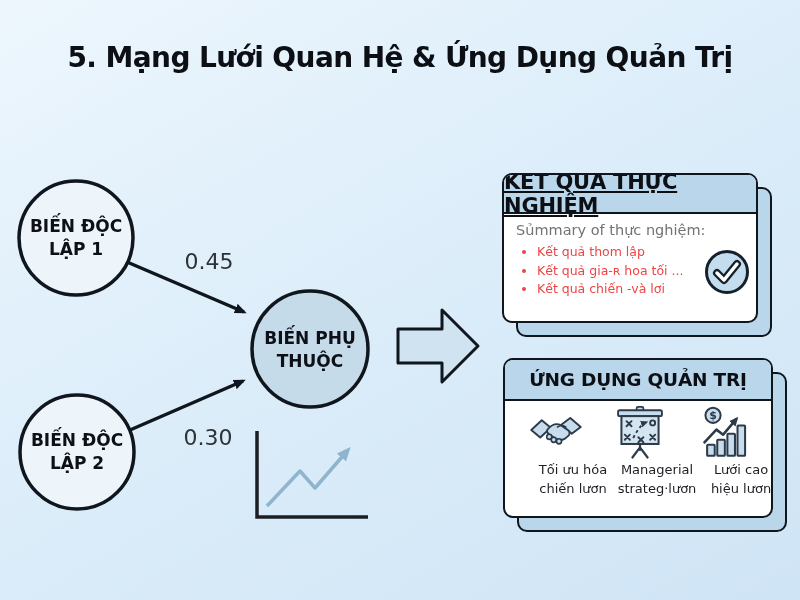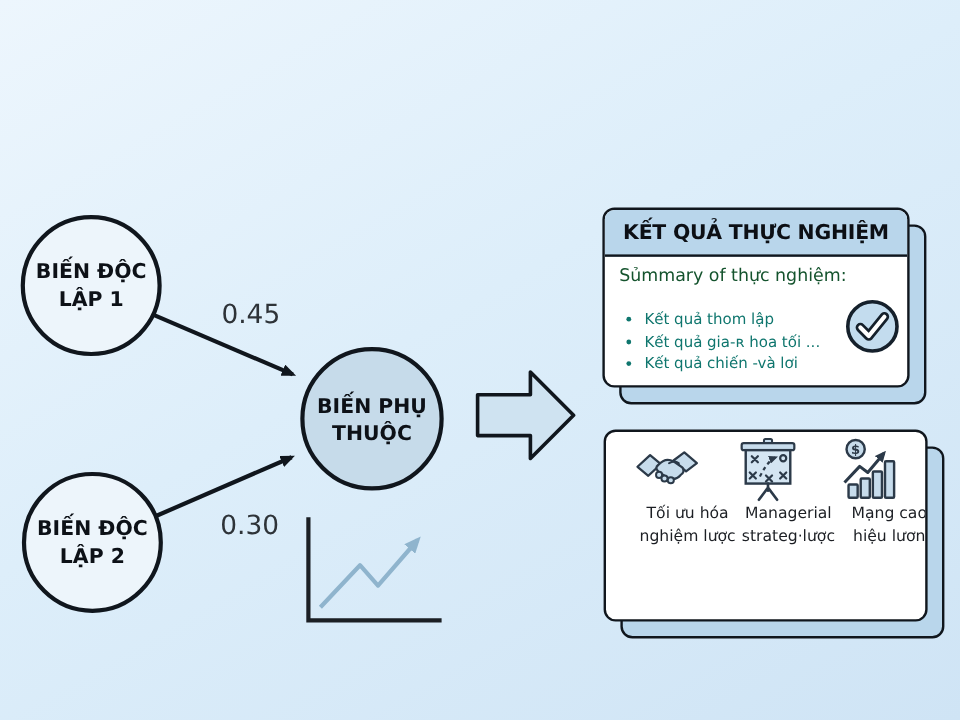--- a/index.html
+++ b/index.html
@@ -26,40 +26,41 @@
     position:absolute; left:0; top:0; width:100%; height:100%;
     background:#ffffff; border:2.5px solid #10161d; border-radius:10px;
     box-sizing:border-box; overflow:hidden; display:flex; flex-direction:column;
   }
   .panel .header {
     background:#b9d6eb; border-bottom:2.5px solid #10161d; flex:none;
     display:flex; align-items:center; justify-content:center;
     font-weight:bold; color:#0c0f14; letter-spacing:-0.2px;
   }
   #panel-results { left:502px; top:173px; width:256px; height:150px; }
-  #panel-results .header { height:37px; font-size:17px; }
+  #panel-results .header { height:37px; font-size:21px;text-decoration:underline; }
   #panel-results .body { position:relative; flex:1; padding:6px 12px 4px; }
-  .intro { font-size:14.5px; color:#14532d; margin:2px 0 19px; }
+  .intro { font-size:14.5px; color:#737373; margin:2px 0 5px; }
   ul.bullets { margin:0; padding-left:21px; width:172px; }
-  ul.bullets li { font-size:12.5px; color:#0f766e; line-height:18.5px; }
+  ul.bullets li { font-size:12.5px; color:#ef4444; line-height:18.5px; }
   .check-wrap { position:absolute; right:5px; top:34px; width:48px; height:48px; }
 
   #panel-apps { left:503px; top:358px; width:270px; height:160px; }
   #panel-apps .header { height:39px; font-size:18.5px; }
   #panel-apps .body { flex:1; display:flex; justify-content:space-between; padding:5px 9px 6px; }
   .app-item { width:84px; display:flex; flex-direction:column; align-items:center; }
   .app-item .ic { width:54px; height:54px; flex:none; }
   .app-item .lbl { font-size:13px; line-height:18px; color:#1c1f24; text-align:left; margin-top:1px; white-space:nowrap;margin-left:34px; }
 </style>
 </head>
 <body>
 
 <div class="stage">
 
   <div class="title">
+    <div>5. Mạng Lưới Quan Hệ &amp; Ứng Dụng Quản Trị</div>
   </div>
 
   <svg class="diagram" width="800" height="600" viewBox="0 0 800 600">
     <defs>
       <marker id="ah-dark" markerWidth="12" markerHeight="10" refX="9" refY="5" orient="auto" markerUnits="userSpaceOnUse">
         <polygon points="0,0 12,5 0,10" fill="#10161d"></polygon>
       </marker>
       <marker id="ah-blue" markerWidth="14" markerHeight="12" refX="10" refY="6" orient="auto" markerUnits="userSpaceOnUse">
         <polygon points="0,0 14,6 0,12" fill="#8fb4cd"></polygon>
       </marker>
@@ -112,34 +113,35 @@
             <path d="M14 25 L21 32 L34 16" fill="none" stroke="#ffffff" stroke-width="3.5" stroke-linecap="round" stroke-linejoin="round"></path>
           </svg>
         </div>
       </div>
     </div>
   </div>
 
   <div class="panel" id="panel-apps">
     <div class="shadow"></div>
     <div class="card">
+      <div class="header">ỨNG DỤNG QUẢN TRỊ</div>
       <div class="body">
 
         <div class="app-item">
           <svg class="ic" viewBox="0 0 72 52">
             <path d="M3 22 L17 9 L29 19 L15 32 Z" fill="#c7dcec" stroke="#2c3a49" stroke-width="2.5" stroke-linejoin="round"></path>
             <path d="M69 18 L55 6 L43 15 L57 27 Z" fill="#c7dcec" stroke="#2c3a49" stroke-width="2.5" stroke-linejoin="round"></path>
             <path d="M26 20 Q34 11 43 16 L53 23 Q56 28 51 31 Q45 38 36 34 L26 27 Q22 23 26 20 Z" fill="#c7dcec" stroke="#2c3a49" stroke-width="2.5" stroke-linejoin="round"></path>
             <circle cx="27" cy="31" r="3.4" fill="#c7dcec" stroke="#2c3a49" stroke-width="2.2"></circle>
             <circle cx="33" cy="35" r="3.4" fill="#c7dcec" stroke="#2c3a49" stroke-width="2.2"></circle>
             <circle cx="40" cy="37" r="3.4" fill="#c7dcec" stroke="#2c3a49" stroke-width="2.2"></circle>
             <path d="M38 18 Q44 14 49 18" fill="none" stroke="#2c3a49" stroke-width="2.2" stroke-linecap="round"></path>
           </svg>
           <div class="lbl">Tối ưu hóa</div>
-          <div class="lbl">nghiệm lược</div>
+          <div class="lbl">chiến lươn</div>
         </div>
 
         <div class="app-item">
           <svg class="ic" viewBox="0 0 64 64">
             <rect x="28" y="1" width="8" height="6" rx="1.5" fill="#c7dcec" stroke="#2c3a49" stroke-width="2"></rect>
             <rect x="6" y="5" width="52" height="7" rx="2" fill="#c7dcec" stroke="#2c3a49" stroke-width="2.2"></rect>
             <rect x="10" y="12" width="44" height="33" fill="#d4e5f2" stroke="#2c3a49" stroke-width="2.4"></rect>
             <path d="M16 18 l6 6 M22 18 l-6 6" stroke="#2c3a49" stroke-width="2.2" stroke-linecap="round"></path>
             <path d="M14 34 l6 6 M20 34 l-6 6" stroke="#2c3a49" stroke-width="2.2" stroke-linecap="round"></path>
             <path d="M30 37 l6 6 M36 37 l-6 6" stroke="#2c3a49" stroke-width="2.2" stroke-linecap="round"></path>
@@ -147,39 +149,39 @@
             <path d="M24 38 Q32 22 40 19" fill="none" stroke="#2c3a49" stroke-width="2.2" stroke-dasharray="3.5 3.5" marker-end="url(#sb-ah)"></path>
             <circle cx="47" cy="20" r="3" fill="none" stroke="#2c3a49" stroke-width="2.2"></circle>
             <path d="M32 45 L32 52 M32 49 L23 61 M32 49 L41 61" fill="none" stroke="#2c3a49" stroke-width="2.6" stroke-linecap="round"></path>
             <defs>
               <marker id="sb-ah" markerWidth="9" markerHeight="8" refX="7" refY="4" orient="auto" markerUnits="userSpaceOnUse">
                 <polygon points="0,0 9,4 0,8" fill="#2c3a49"></polygon>
               </marker>
             </defs>
           </svg>
           <div class="lbl">Managerial</div>
-          <div class="lbl">strateg·lược</div>
+          <div class="lbl">strateg·lươn</div>
         </div>
 
         <div class="app-item">
           <svg class="ic" viewBox="0 0 64 64">
             <rect x="12" y="46" width="9" height="13" rx="1" fill="#c7dcec" stroke="#2c3a49" stroke-width="2.4"></rect>
             <rect x="24" y="40" width="9" height="19" rx="1" fill="#c7dcec" stroke="#2c3a49" stroke-width="2.4"></rect>
             <rect x="36" y="33" width="9" height="26" rx="1" fill="#c7dcec" stroke="#2c3a49" stroke-width="2.4"></rect>
             <rect x="48" y="23" width="9" height="36" rx="1" fill="#c7dcec" stroke="#2c3a49" stroke-width="2.4"></rect>
             <path d="M8 44 L23 28 L31 34 L47 15" fill="none" stroke="#2c3a49" stroke-width="3" stroke-linejoin="round" marker-end="url(#gc-ah)"></path>
             <circle cx="19" cy="11" r="9" fill="#c7dcec" stroke="#2c3a49" stroke-width="2.4"></circle>
             <text x="19" y="15.5" text-anchor="middle" font-size="13" font-weight="bold" fill="#2c3a49">$</text>
             <defs>
               <marker id="gc-ah" markerWidth="11" markerHeight="10" refX="8" refY="5" orient="auto" markerUnits="userSpaceOnUse">
                 <polygon points="0,0 11,5 0,10" fill="#2c3a49"></polygon>
               </marker>
             </defs>
           </svg>
-          <div class="lbl">Mạng cao</div>
+          <div class="lbl">Lưới cao</div>
           <div class="lbl">hiệu lươn</div>
         </div>
 
       </div>
     </div>
   </div>
 
 </div>
 
 </body></html>

